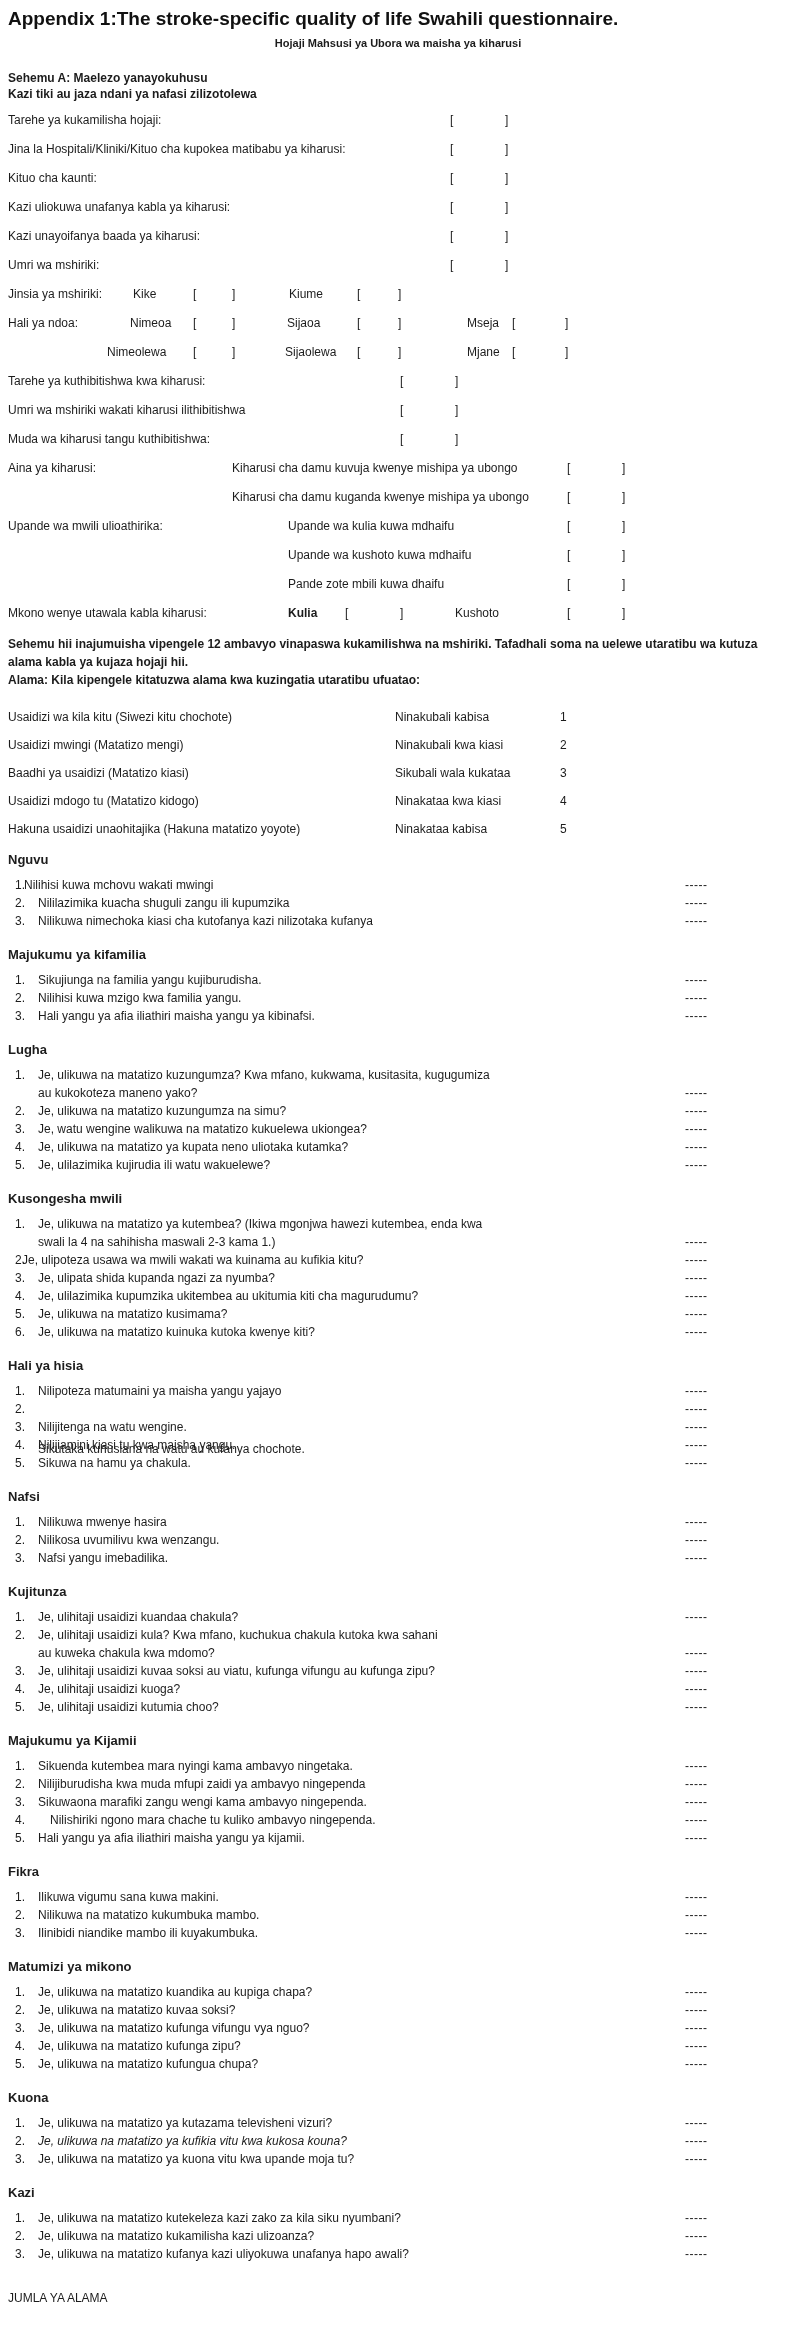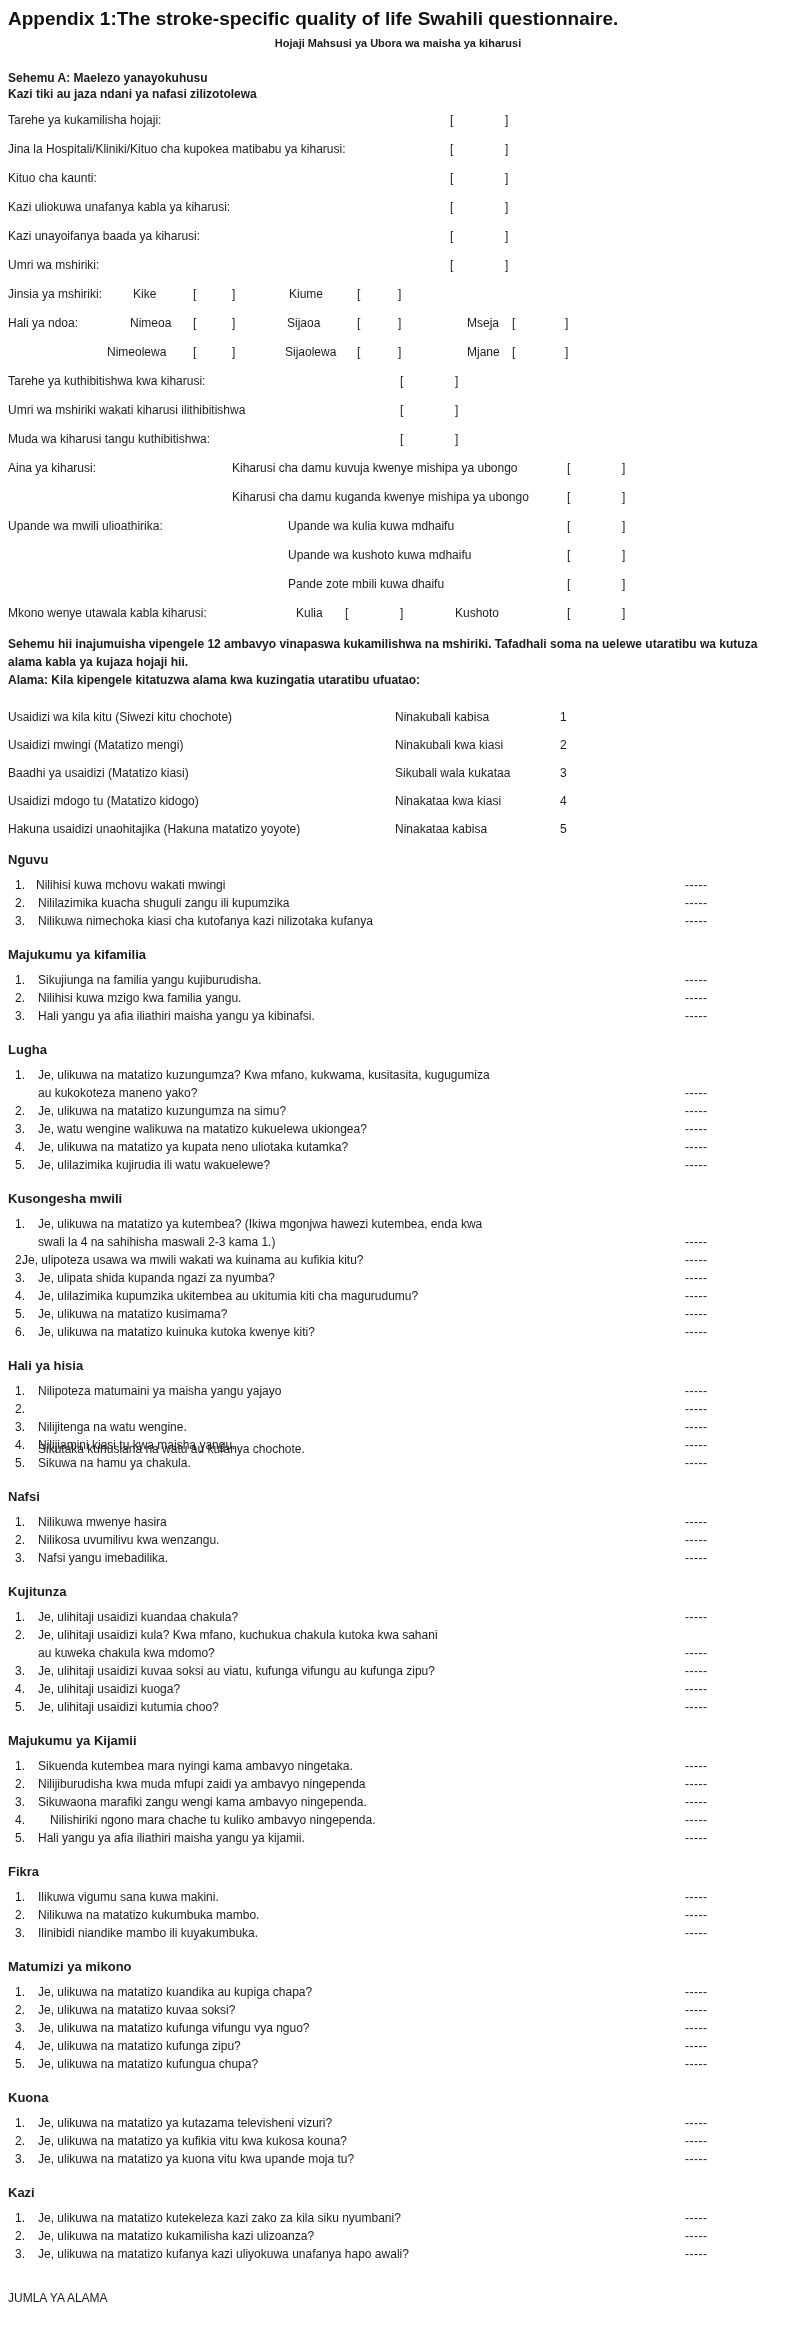--- a/index.html
+++ b/index.html
@@ -149,21 +149,21 @@
       </div>
       <div class="row">
         <span style="left: 280px;">Pande zote mbili kuwa dhaifu</span>
         <span style="left: 559px;">[</span>
         <span style="left: 614px;">]</span>
       </div>
     </div>
   <div id="sa-hand">
       <div class="row">
         <span style="left: 0px;">Mkono wenye utawala kabla kiharusi:</span>
-        <span style="left: 288px;">Kulia</span>
+        <span style="left: 280px; font-weight: bold;">Kulia</span>
         <span style="left: 337px;">[</span>
         <span style="left: 392px;">]</span>
         <span style="left: 447px;">Kushoto</span>
         <span style="left: 559px;">[</span>
         <span style="left: 614px;">]</span>
       </div>
     </div>
 
   <div class="secb">
     <div class="bl">Sehemu hii inajumuisha vipengele 12 ambavyo vinapaswa kukamilishwa na mshiriki. Tafadhali soma na uelewe utaratibu wa kutuza alama kabla ya kujaza hojaji hii.</div>
@@ -195,21 +195,21 @@
         <span style="left: 0px;">Hakuna usaidizi unaohitajika (Hakuna matatizo yoyote)</span>
         <span style="left: 387px;">Ninakataa kabisa</span>
         <span style="left: 552px;">5</span>
       </div>
     </div>
   <div id="domains">
       <div class="domain">
         <div class="domain-title">Nguvu</div>
         <div class="qline">
           <span class="qnum" style="left: 7px;">1.</span>
-          <span class="qtext" style="left: 28px;">Nilihisi kuwa mchovu wakati mwingi</span>
+          <span class="qtext" style="left: 16px;">Nilihisi kuwa mchovu wakati mwingi</span>
           <span class="dash" style="left: 677px;">-----</span>
         </div>
         <div class="qline">
           <span class="qnum" style="left: 7px;">2.</span>
           <span class="qtext" style="left: 30px;">Nililazimika kuacha shuguli zangu ili kupumzika</span>
           <span class="dash" style="left: 677px;">-----</span>
         </div>
         <div class="qline">
           <span class="qnum" style="left: 7px;">3.</span>
           <span class="qtext" style="left: 30px;">Nilikuwa nimechoka kiasi cha kutofanya kazi nilizotaka kufanya</span>
@@ -454,21 +454,21 @@
       </div>
       <div class="domain">
         <div class="domain-title">Kuona</div>
         <div class="qline">
           <span class="qnum" style="left: 7px;">1.</span>
           <span class="qtext" style="left: 30px;">Je, ulikuwa na matatizo ya kutazama televisheni vizuri?</span>
           <span class="dash" style="left: 677px;">-----</span>
         </div>
         <div class="qline">
           <span class="qnum" style="left: 7px;">2.</span>
-          <span class="qtext" style="left: 30px;">Je, ulikuwa na matatizo ya kufikia vitu kwa kukosa kouna?</span>
+          <span class="qtext" style="left: 30px; font-style: italic;">Je, ulikuwa na matatizo ya kufikia vitu kwa kukosa kouna?</span>
           <span class="dash" style="left: 677px;">-----</span>
         </div>
         <div class="qline">
           <span class="qnum" style="left: 7px;">3.</span>
           <span class="qtext" style="left: 30px;">Je, ulikuwa na matatizo ya kuona vitu kwa upande moja tu?</span>
           <span class="dash" style="left: 677px;">-----</span>
         </div>
       </div>
       <div class="domain">
         <div class="domain-title">Kazi</div>

